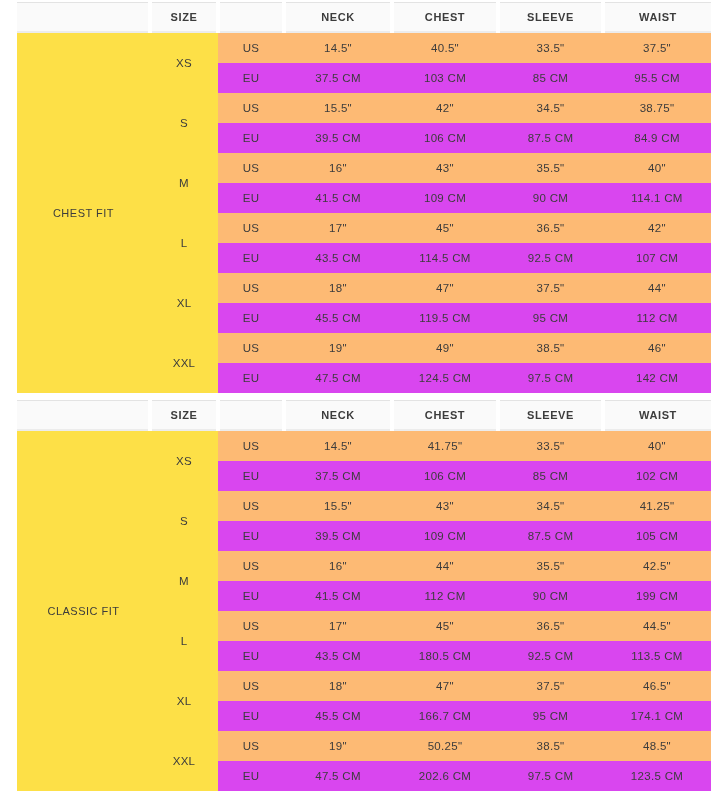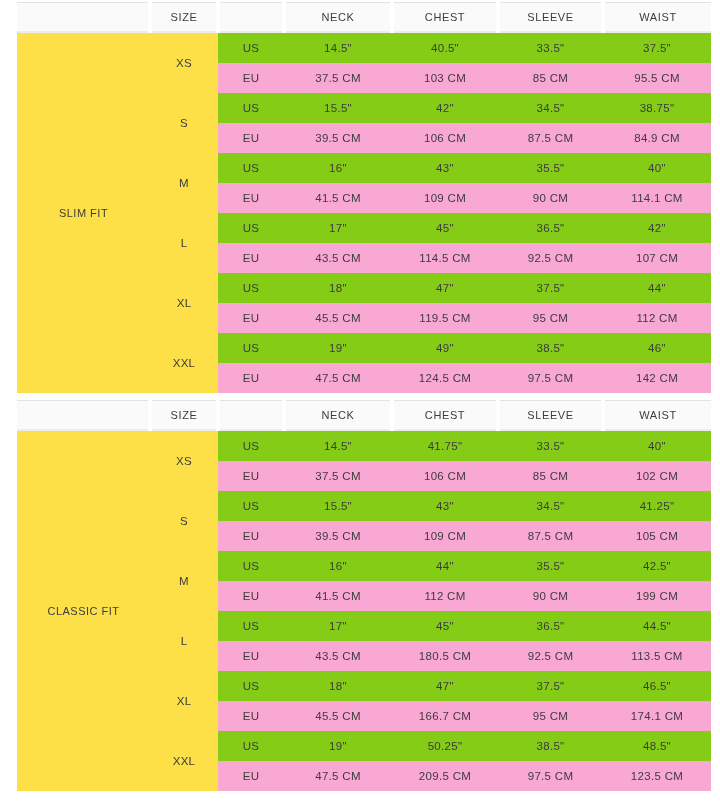--- a/index.html
+++ b/index.html
@@ -22,21 +22,21 @@
     width: 694px;
   }
   table.size-table + table.size-table {
     margin-top: 7px;
   }
   th {
     height: 28px;
     background: #fafafa;
     border-top: 1px solid #e3e3e3;
     border-bottom: 2px solid #ececec;
-    font-weight: normal;
+    font-weight: bold;
     font-size: 11px;
     letter-spacing: 0.6px;
     color: #3c3c3c;
     text-align: center;
     padding: 0;
   }
   th + th {
     border-left: 4px solid #ffffff;
   }
   td {
@@ -50,24 +50,24 @@
   }
   td.fit-cell,
   td.size-cell {
     background: #fde047;
   }
   td.fit-cell {
     font-size: 11px;
     letter-spacing: 0.5px;
   }
   tr.row-us td.data-cell {
-    background: #84cc16;
+    background: #fdba74;
   }
   tr.row-eu td.data-cell {
-    background: #f9a8d4;
+    background: #d946ef;
   }
 </style>
 </head>
 <body>
 
 <div class="chart-wrap" id="chart-root">
   <table class="size-table">
     <colgroup>
       <col style="width:133px">
       <col style="width:68px">
@@ -83,21 +83,21 @@
         <th>SIZE</th>
         <th></th>
         <th>NECK</th>
         <th>CHEST</th>
         <th>SLEEVE</th>
         <th>WAIST</th>
       </tr>
     </thead>
     <tbody>
         <tr class="row-us">
-          <td class="fit-cell" rowspan="12">SLIM FIT</td>
+          <td class="fit-cell" rowspan="12">CHEST FIT</td>
           <td class="size-cell" rowspan="2">XS</td>
           <td class="data-cell unit-cell">US</td>
           <td class="data-cell value-cell">14.5"</td>
           <td class="data-cell value-cell">40.5"</td>
           <td class="data-cell value-cell">33.5"</td>
           <td class="data-cell value-cell">37.5"</td>
         </tr>
         <tr class="row-eu">
           <td class="data-cell unit-cell">EU</td>
           <td class="data-cell value-cell">37.5 CM</td>
@@ -285,19 +285,19 @@
           <td class="size-cell" rowspan="2">XXL</td>
           <td class="data-cell unit-cell">US</td>
           <td class="data-cell value-cell">19"</td>
           <td class="data-cell value-cell">50.25"</td>
           <td class="data-cell value-cell">38.5"</td>
           <td class="data-cell value-cell">48.5"</td>
         </tr>
         <tr class="row-eu">
           <td class="data-cell unit-cell">EU</td>
           <td class="data-cell value-cell">47.5 CM</td>
-          <td class="data-cell value-cell">209.5 CM</td>
+          <td class="data-cell value-cell">202.6 CM</td>
           <td class="data-cell value-cell">97.5 CM</td>
           <td class="data-cell value-cell">123.5 CM</td>
         </tr>
       </tbody>
   </table>
 </div>
 
 </body></html>

